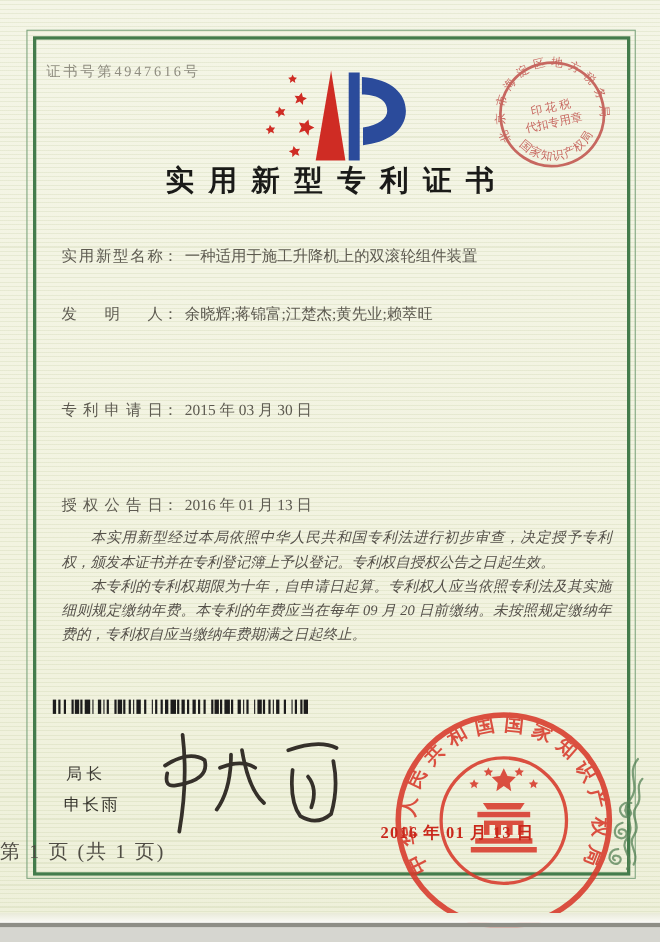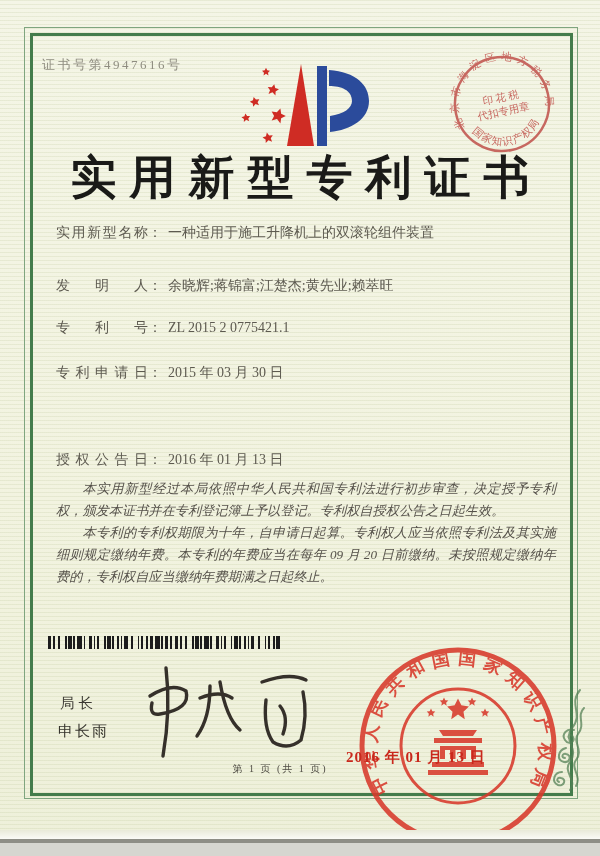--- a/index.html
+++ b/index.html
@@ -23,21 +23,21 @@
     border:3px solid #447c4c;
   }
   .cert-no{
     position:absolute;left:42px;top:56px;
     font-size:13px;color:#8f8d80;letter-spacing:2.5px;
   }
   .tax-stamp{position:absolute;left:448px;top:50px;width:108px;height:108px;opacity:.85;}
   .logo{position:absolute;left:228px;top:58px;width:146px;height:92px;}
   .title{
     position:absolute;left:0;top:147px;width:100%;
-    text-align:center;font-size:46px;font-weight:600;color:#1a1a18;
+    text-align:center;font-size:26px;font-weight:600;color:#1a1a18;
     letter-spacing:13px;text-indent:13px;
   }
   .field-row{
     position:absolute;left:56px;right:40px;
     font-size:14px;color:#5d5a50;white-space:nowrap;
   }
   .field-label{
     display:inline-block;width:92px;text-align:justify;text-align-last:justify;
     vertical-align:bottom;
   }
@@ -53,22 +53,22 @@
   .barcode .b{background:#1c1c1c;}
   .director-title{position:absolute;left:60px;top:694px;font-size:14.5px;color:#3c3a33;letter-spacing:4px;font-family:"Liberation Sans","DejaVu Sans",sans-serif;}
   .director-name{position:absolute;left:58px;top:722px;font-size:15px;color:#35332c;letter-spacing:2px;font-family:"Liberation Sans","DejaVu Sans",sans-serif;}
   .signature{position:absolute;left:128px;top:656px;width:195px;height:108px;}
   .seal{position:absolute;left:352px;top:640px;width:212px;height:212px;}
   .seal-date{
     position:absolute;left:346px;top:748px;z-index:5;
     font-size:15px;font-weight:700;color:#c9281c;letter-spacing:1px;white-space:nowrap;
   }
   .footer{
-    position:absolute;left:0;top:762px;width:560px;text-align:center;
-    font-size:10px;color:#4f4c44;letter-spacing:2px;font-family:Liberation Serif, serif;
+    position:absolute;left:0;top:762px;width:560px;text-align:left;
+    font-size:18px;color:#4f4c44;letter-spacing:2px;font-family:Liberation Serif, serif;
   }
   .flourish{position:absolute;left:540px;top:688px;width:50px;height:104px;}
   .scan-edge-1{position:absolute;left:0;top:830px;width:600px;height:9px;background:linear-gradient(180deg,#e9ead9,#fbfbf7);}
   .scan-edge-2{position:absolute;left:0;top:839px;width:600px;height:4px;background:#8e8e86;}
   .scan-edge-3{position:absolute;left:0;top:843px;width:600px;height:13px;background:#d6d6d0;}
 </style>
 </head>
 <body>
 
 <div id="paper">
@@ -115,23 +115,20 @@
     </g>
   </svg>
 
   <div class="title">实用新型专利证书</div>
 
   <div class="field-row" style="top:224px">
     <span class="field-label">实用新型名称</span><span class="field-colon">：</span><span>一种适用于施工升降机上的双滚轮组件装置</span>
   </div>
   <div class="field-row" style="top:277px">
     <span class="field-label">发明人</span><span class="field-colon">：</span><span>余晓辉;蒋锦富;江楚杰;黄先业;赖萃旺</span>
-  </div>
-  <div class="field-row" style="top:319px">
-    <span class="field-label">专利号</span><span class="field-colon">：</span><span>ZL 2015 2 0775421.1</span>
   </div>
   <div class="field-row" style="top:364px">
     <span class="field-label">专利申请日</span><span class="field-colon">：</span><span>2015 年 03 月 30 日</span>
   </div>
   <div class="field-row" style="top:451px">
     <span class="field-label">授权公告日</span><span class="field-colon">：</span><span>2016 年 01 月 13 日</span>
   </div>
 
   <div class="paragraphs">
     <p>本实用新型经过本局依照中华人民共和国专利法进行初步审查，决定授予专利权，颁发本证书并在专利登记簿上予以登记。专利权自授权公告之日起生效。</p>

